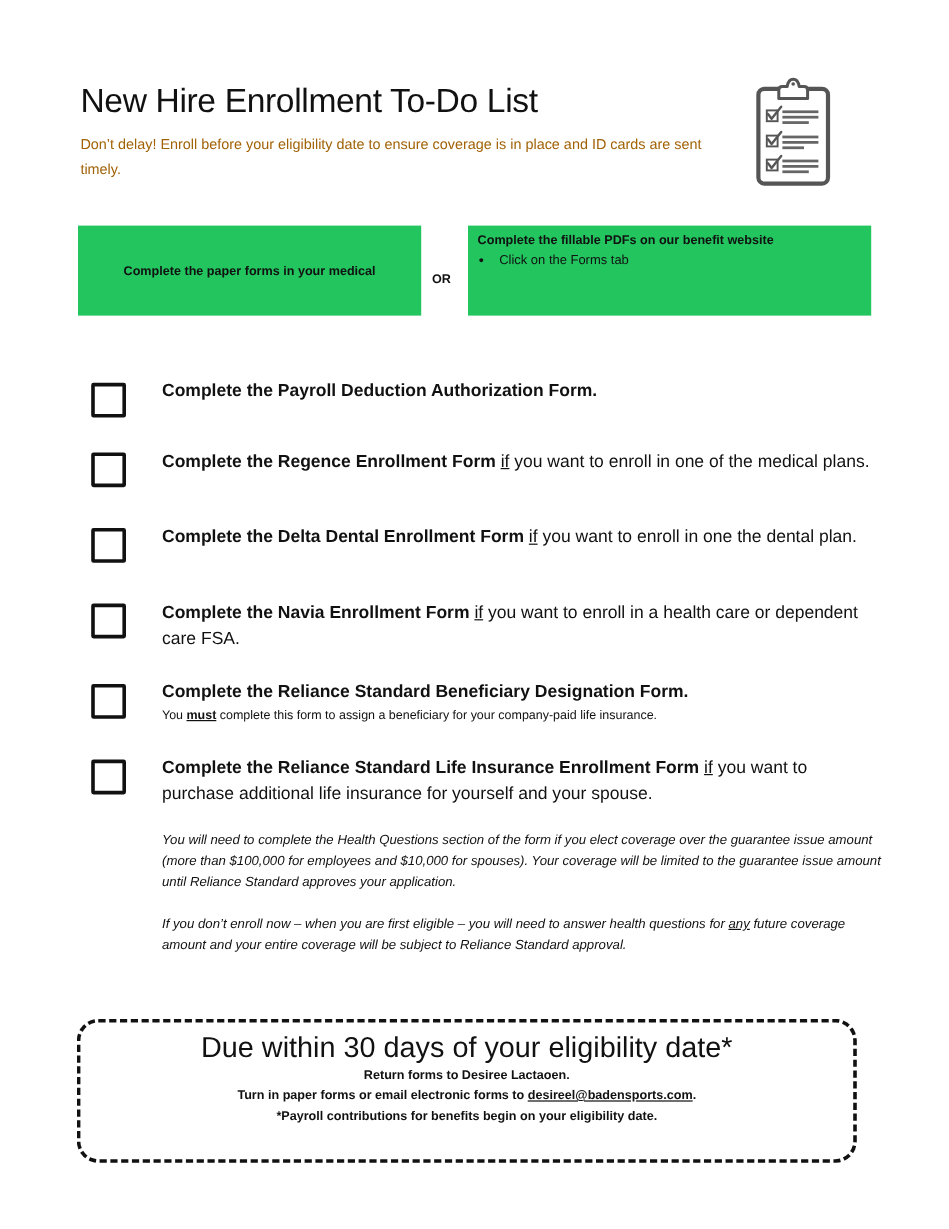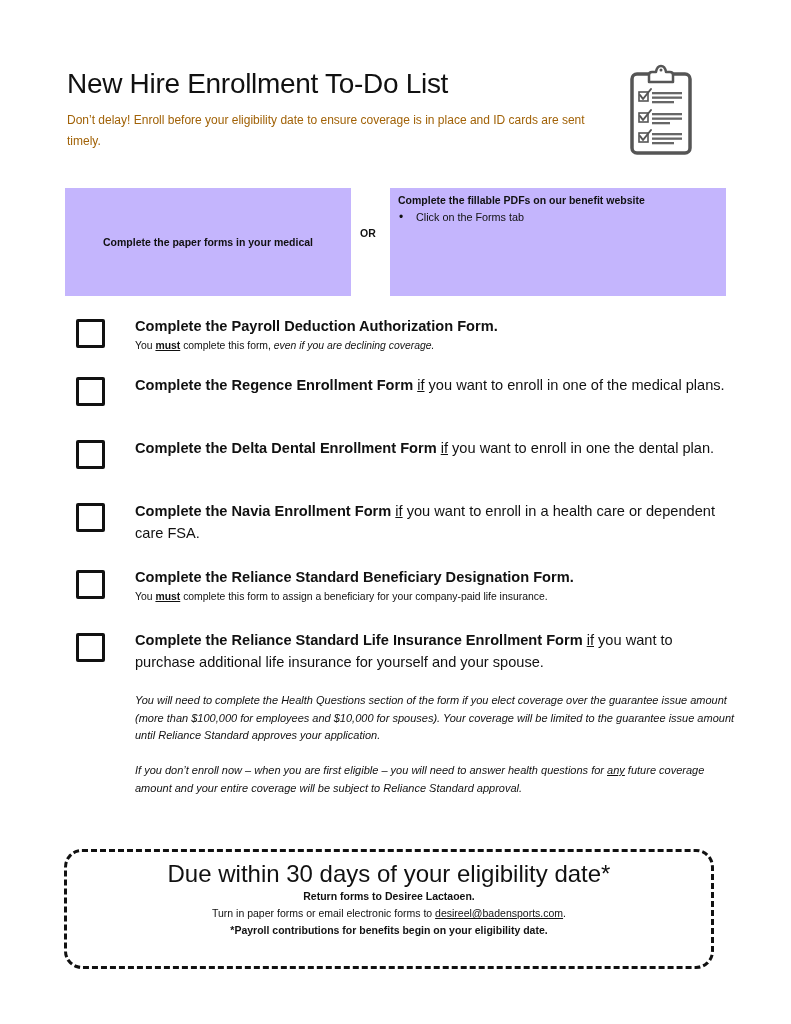--- a/index.html
+++ b/index.html
@@ -37,23 +37,23 @@
     }
     .clipboard {
       position: absolute;
       left: 628px;
       top: 64px;
       width: 66px;
       height: 92px;
     }
     .option-box {
       position: absolute;
-      background: #c4b5fd;
+      background: #22c55e;
       top: 188px;
-      height: 108px;
+      height: 75px;
     }
     .option-left {
       left: 65px;
       width: 286px;
       display: flex;
       align-items: center;
       justify-content: center;
       font-size: 10.5px;
       font-weight: bold;
     }
@@ -152,20 +152,21 @@
     .due-title {
       margin-top: 8px;
       font-size: 24px;
       line-height: 28px;
       font-weight: normal;
       color: #111;
     }
     .due-line {
       font-size: 10.5px;
       line-height: 17px;
+      font-weight: bold;
     }
     .due-line.bold {
       font-weight: bold;
     }
   </style>
 </head>
 <body>
 
 <h1 class="page-title">New Hire Enrollment To-Do List</h1>
 <p class="intro">Don’t delay!  Enroll before your eligibility date to ensure coverage is in place and ID cards are sent timely.</p>
@@ -208,21 +209,20 @@
   <div class="opt-head">Complete the fillable PDFs on our benefit website</div>
   <ul>
     <li><span>Click on the Forms tab</span></li>
   </ul>
 </div>
 
 <div class="todo">
   <div class="checkbox" style="top:319px;"></div>
   <div class="todo-text" style="top:316px;">
     <b>Complete the Payroll Deduction Authorization Form.</b>
-    <span class="todo-sub"><span>You </span><b><u>must</u></b><span> complete this form, </span><i>even if you are declining coverage.</i></span>
   </div>
 </div>
 
 <div class="todo">
   <div class="checkbox" style="top:377px;"></div>
   <div class="todo-text" style="top:375px;">
     <b>Complete the Regence Enrollment Form</b> <u>if</u><span> you want to enroll in one of the medical plans.</span>
   </div>
 </div>
 

